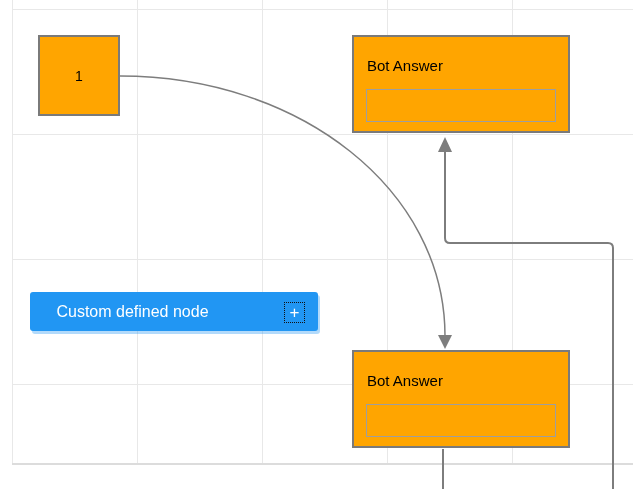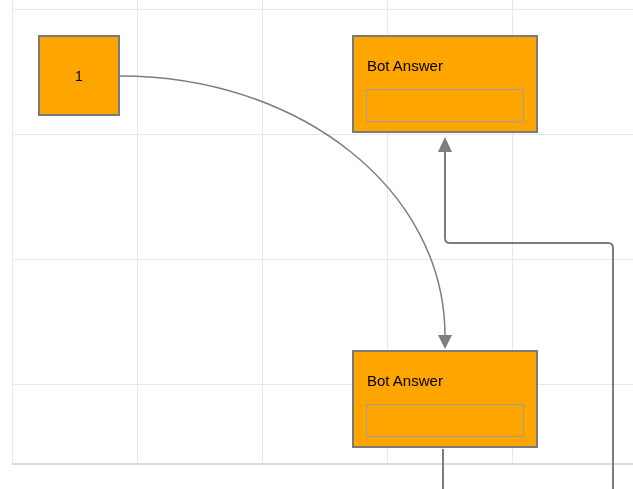--- a/index.html
+++ b/index.html
@@ -34,21 +34,21 @@
     left: 38px; top: 35px;
     width: 82px; height: 81px;
     border: 2px solid #7a7a7a;
     display: flex;
     align-items: center;
     justify-content: center;
     font-size: 14px;
     color: #000000;
   }
   .node-bot {
-    width: 186px; height: 98px;
+    width: 218px; height: 98px;
     border: 2px solid #7a7a7a;
   }
   .node-bot-top    { left: 352px; top: 35px;  }
   .node-bot-bottom { left: 352px; top: 350px; }
   .bot-title {
     position: absolute;
     left: 13px; top: 20px;
     font-size: 15px;
     color: #000000;
     white-space: nowrap;
@@ -122,20 +122,26 @@
   <div class="node node-bot node-bot-top" style="background-color: rgb(255, 165, 0);">
     <div class="bot-title">Bot Answer</div>
     <div class="bot-input"></div>
   </div>
 
   <div class="node node-bot node-bot-bottom" style="background-color: rgb(255, 165, 0);">
     <div class="bot-title">Bot Answer</div>
     <div class="bot-input"></div>
   </div>
 
+  <div class="node node-custom" style="background-color: rgb(33, 150, 243);">
+    <span class="custom-label" style="color: rgb(255, 255, 255);">Custom defined node</span>
+    <span class="add-btn">
+      <span class="plus-glyph">+</span>
+    </span>
+  </div>
 
   <svg class="layer connector-layer" width="633" height="489" viewBox="0 0 633 489">
     <g fill="none" stroke="#7d7d7d">
       <path stroke-width="1.5" d="M 120 76 C 300 76 445 190 445 336"></path>
       <path stroke-width="2" d="M 613 489 L 613 248 Q 613 243 608 243 L 450 243 Q 445 243 445 238 L 445 152"></path>
       <path stroke-width="2" d="M 443 449 L 443 489"></path>
     </g>
     <g stroke="none" fill="#7d7d7d">
       <polygon points="445,349 438,335 452,335"></polygon>
       <polygon points="445,137 438,152 452,152"></polygon>

